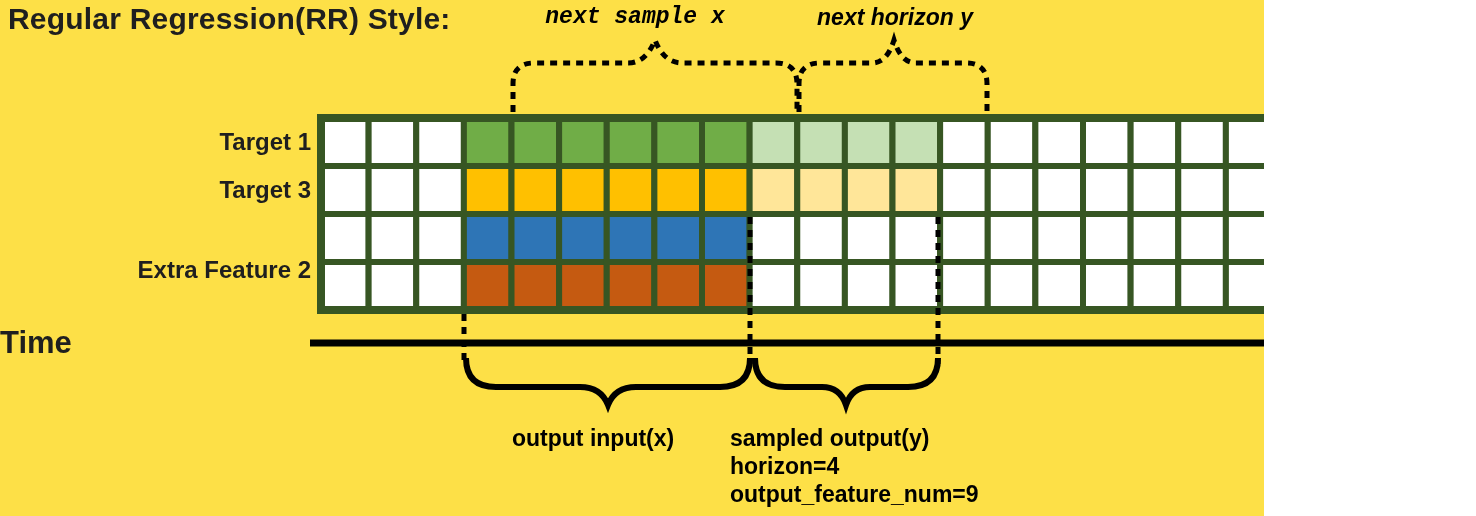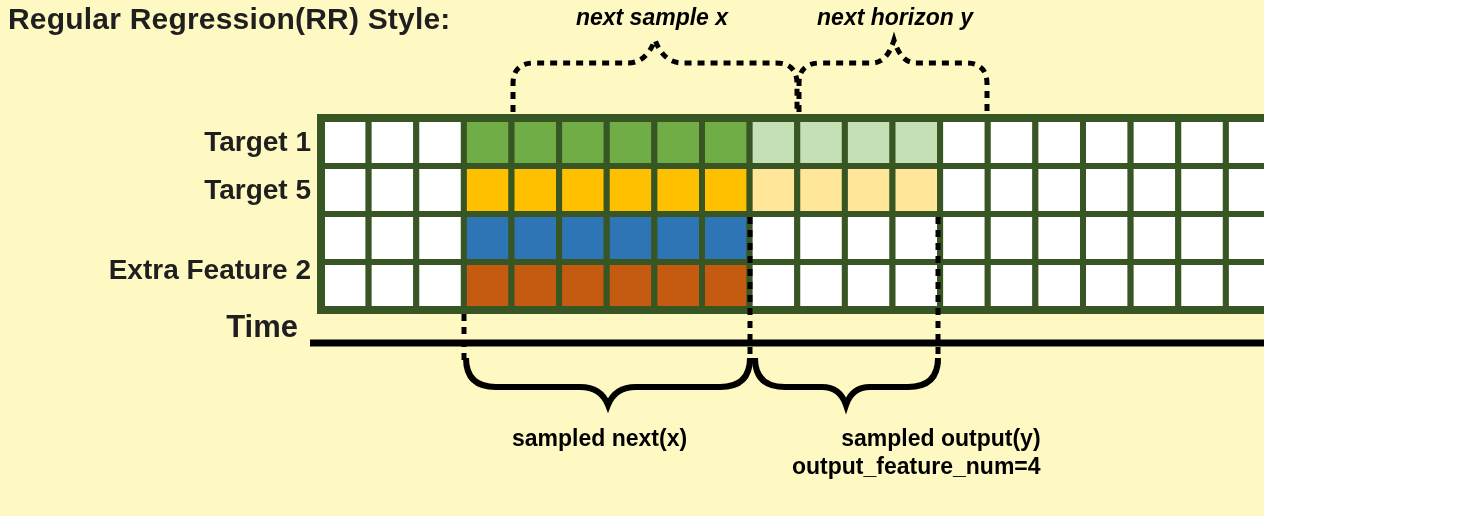--- a/index.html
+++ b/index.html
@@ -1,70 +1,70 @@
 <!DOCTYPE html>
 <html><head>
 <meta charset="utf-8">
 <style>
   html,body{margin:0;padding:0;background:#ffffff;}
   .stage{
     position:relative;
     width:1264px;height:516px;
-    background:#fef9c3;
+    background:#fde047;
     overflow:hidden;
     font-family:"Liberation Sans", sans-serif;
     color:#1a1a1a;
   }
   .title{
     position:absolute;left:8px;top:2px;
     font-size:30px;font-weight:bold;color:#1f1f1f;
     letter-spacing:0.2px;
   }
   .brace-label{
     position:absolute;top:4px;
     transform:translateX(-50%);
     font-size:23px;font-style:italic;font-weight:600;color:#000;
     white-space:nowrap;
   }
-  .label-x{left:652px;}
+  .label-x{left:635px;font-family:Liberation Mono, monospace;}
   .label-y{left:895px;}
   .row-label{
     position:absolute;left:0;width:311px;
     text-align:right;
-    font-size:28px;font-weight:bold;color:#1f1f1f;
+    font-size:24px;font-weight:bold;color:#1f1f1f;
     line-height:32px;height:32px;
     white-space:nowrap;
   }
   .time-label{
-    position:absolute;left:0;top:310px;width:298px;
-    text-align:right;
+    position:absolute;left:0;top:326px;width:298px;
+    text-align:left;
     font-size:31px;font-weight:bold;color:#1f1f1f;
     line-height:34px;
   }
   .text-block{
     position:absolute;top:424px;
     font-size:23px;font-weight:600;line-height:28px;color:#000;
     white-space:nowrap;
   }
   .text-block.left{left:512px;}
-  .text-block.right{left:792px;text-align:right;}
+  .text-block.right{left:730px;}
   svg.gfx{position:absolute;left:0;top:0;}
 </style>
 </head>
 <body>
 
 <div class="stage">
 
   <div class="title">Regular Regression(RR) Style:</div>
 
   <div class="brace-label label-x">next sample x</div>
   <div class="brace-label label-y">next horizon y</div>
 
   <div class="row-label" style="top:126px">Target 1</div>
-  <div class="row-label" style="top:174px">Target 5</div>
+  <div class="row-label" style="top:174px">Target 3</div>
   <div class="row-label" style="top:254px">Extra Feature 2</div>
 
   <svg class="gfx" width="1476" height="516" viewBox="0 0 1476 516">
 
     <g id="grid-layer">
         <rect x="321" y="118" width="47.625" height="48" fill="#ffffff" stroke="#375623" stroke-width="6"></rect>
         <rect x="368.625" y="118" width="47.625" height="48" fill="#ffffff" stroke="#375623" stroke-width="6"></rect>
         <rect x="416.25" y="118" width="47.625" height="48" fill="#ffffff" stroke="#375623" stroke-width="6"></rect>
         <rect x="463.875" y="118" width="47.625" height="48" fill="#70AD47" stroke="#375623" stroke-width="6"></rect>
         <rect x="511.5" y="118" width="47.625" height="48" fill="#70AD47" stroke="#375623" stroke-width="6"></rect>
@@ -174,21 +174,22 @@
     <polygon points="1438,330 1468,343 1438,356" fill="#000"></polygon>
 
     <path d="M 466 358 Q 466 387 496 387 L 580 387 Q 601 387 608 405 Q 615 387 636 387 L 720 387 Q 750 387 750 358" fill="none" stroke="#000" stroke-width="6"></path>
 
     <path d="M 755 358 Q 755 387 785 387 L 822 387 Q 840 387 846 405 Q 852 387 870 387 L 908 387 Q 938 387 938 358" fill="none" stroke="#000" stroke-width="6"></path>
   </svg>
 
   <div class="time-label">Time</div>
 
   <div class="text-block left">
-    <div>sampled next(x)</div>
+    <div>output input(x)</div>
   </div>
 
   <div class="text-block right">
     <div>sampled output(y)</div>
-    <div>output_feature_num=4</div>
+    <div>horizon=4</div>
+    <div>output_feature_num=9</div>
   </div>
 
 </div>
 
 </body></html>

